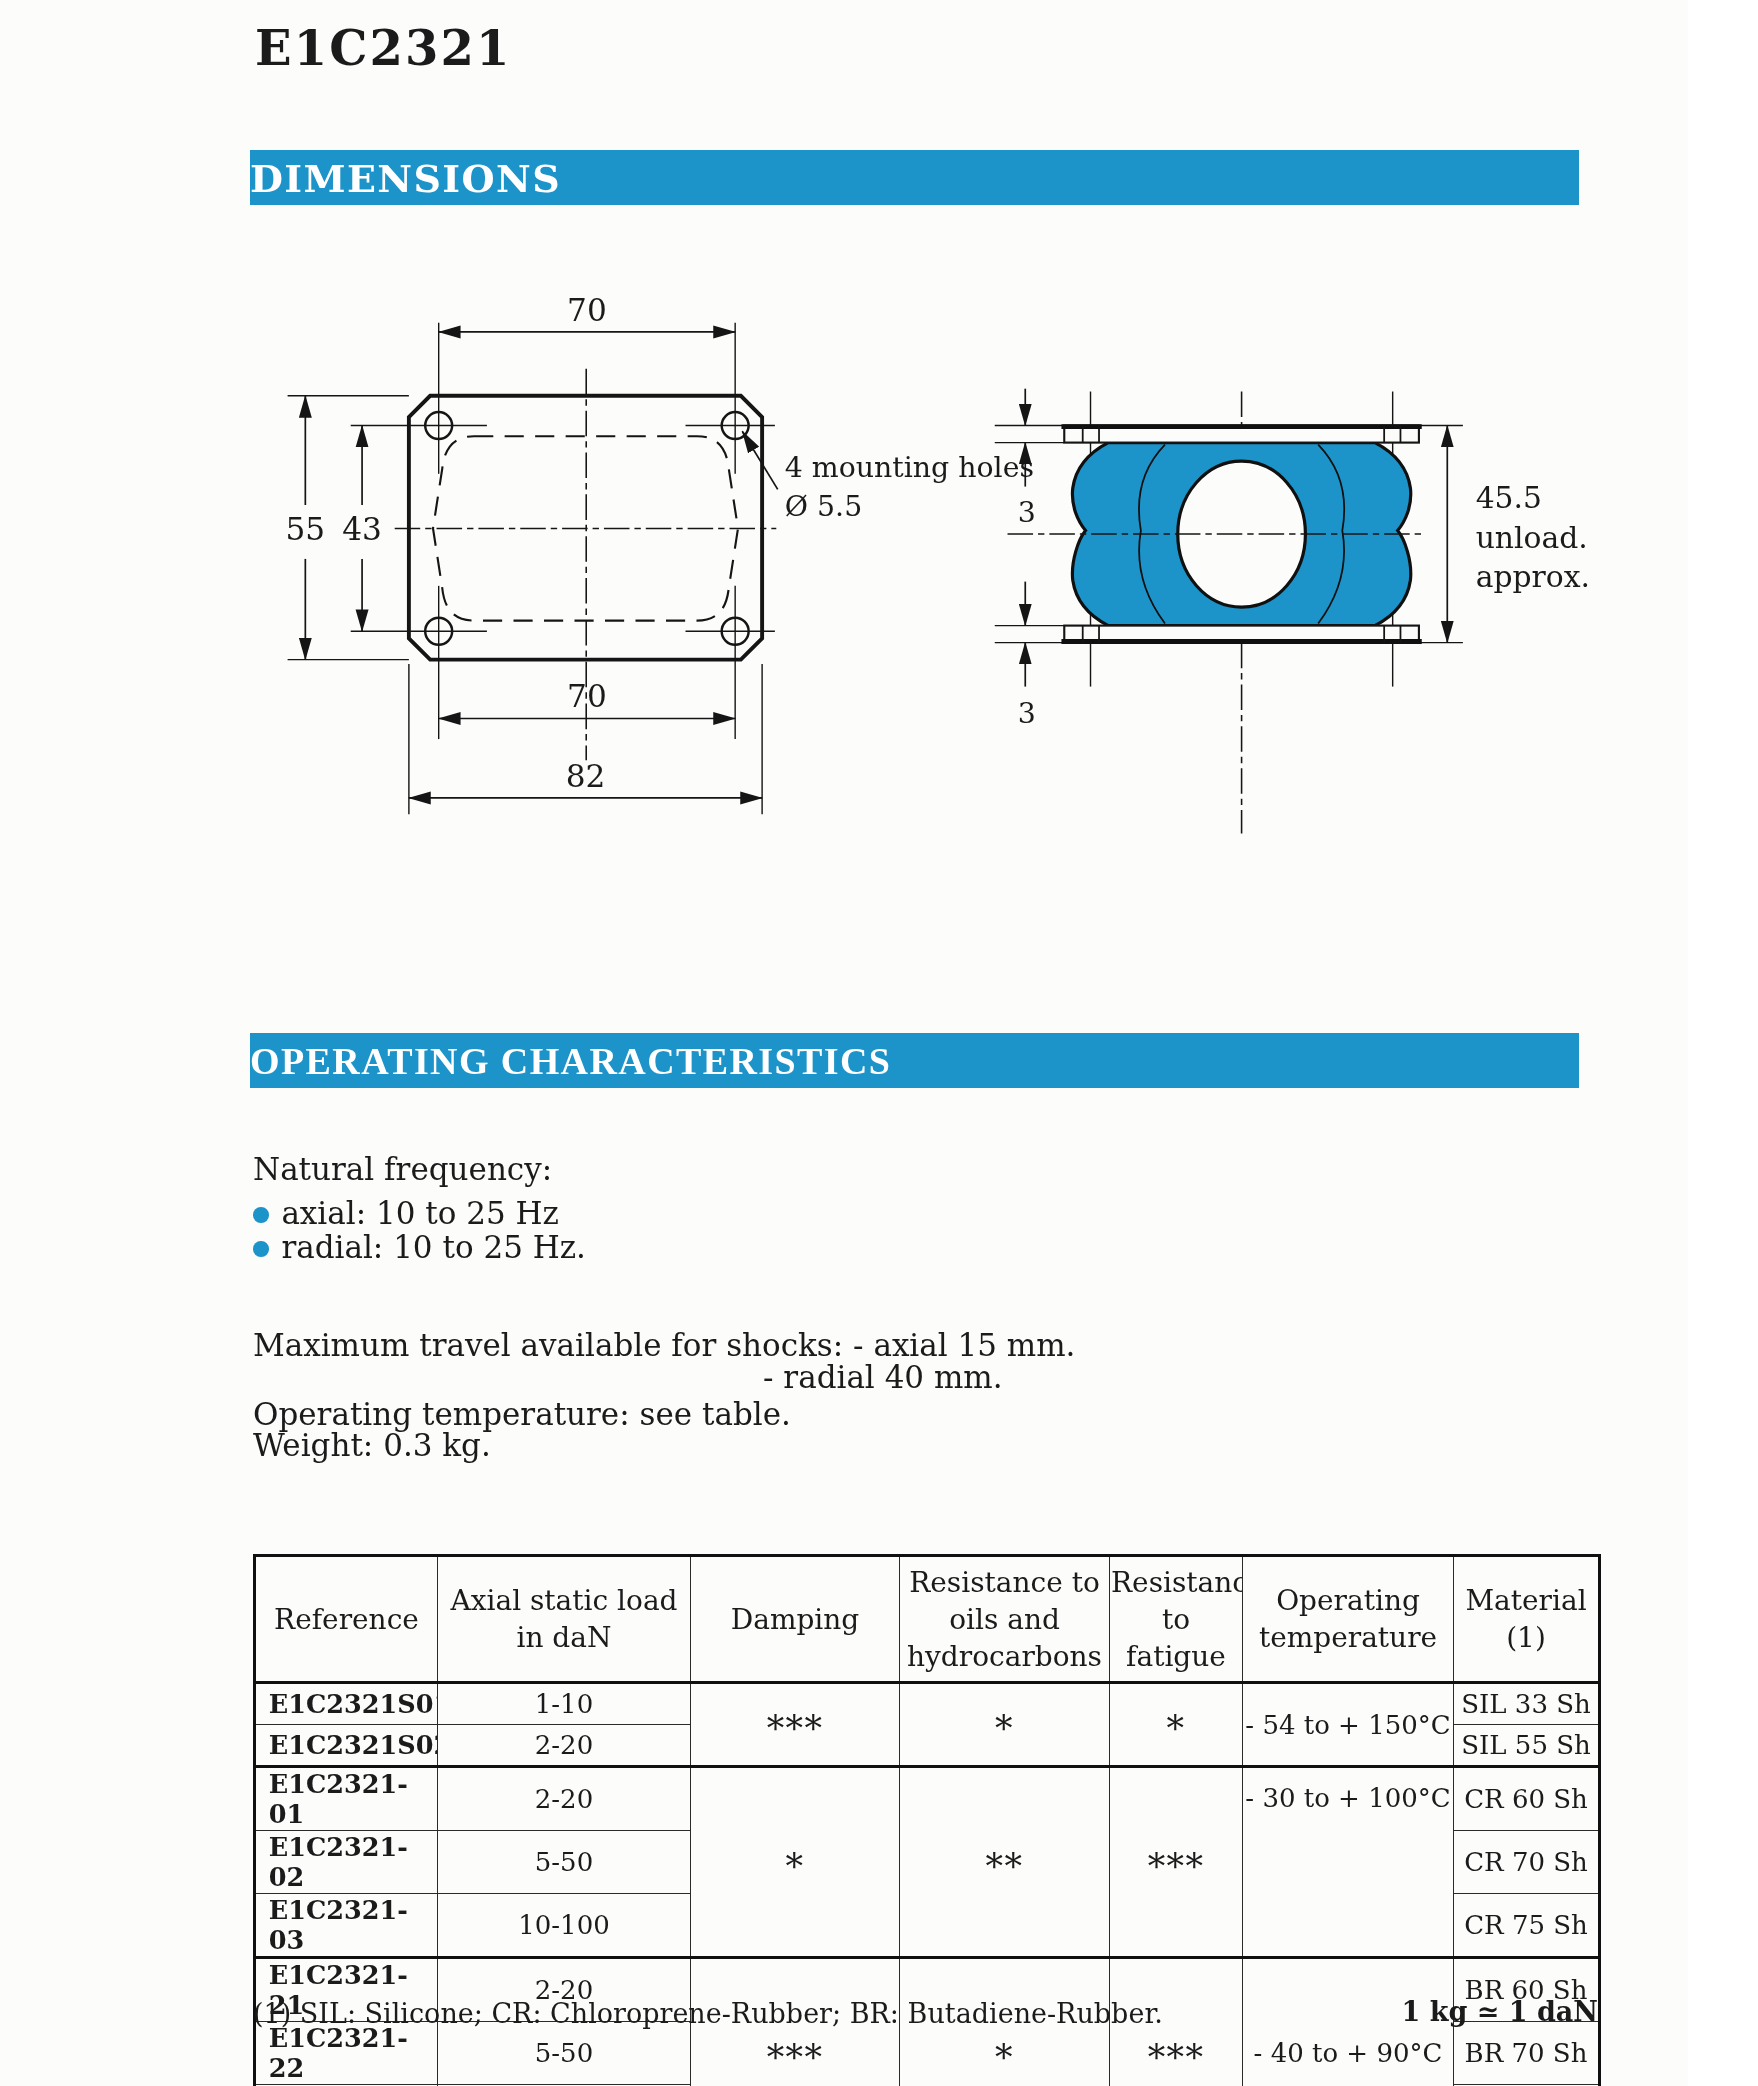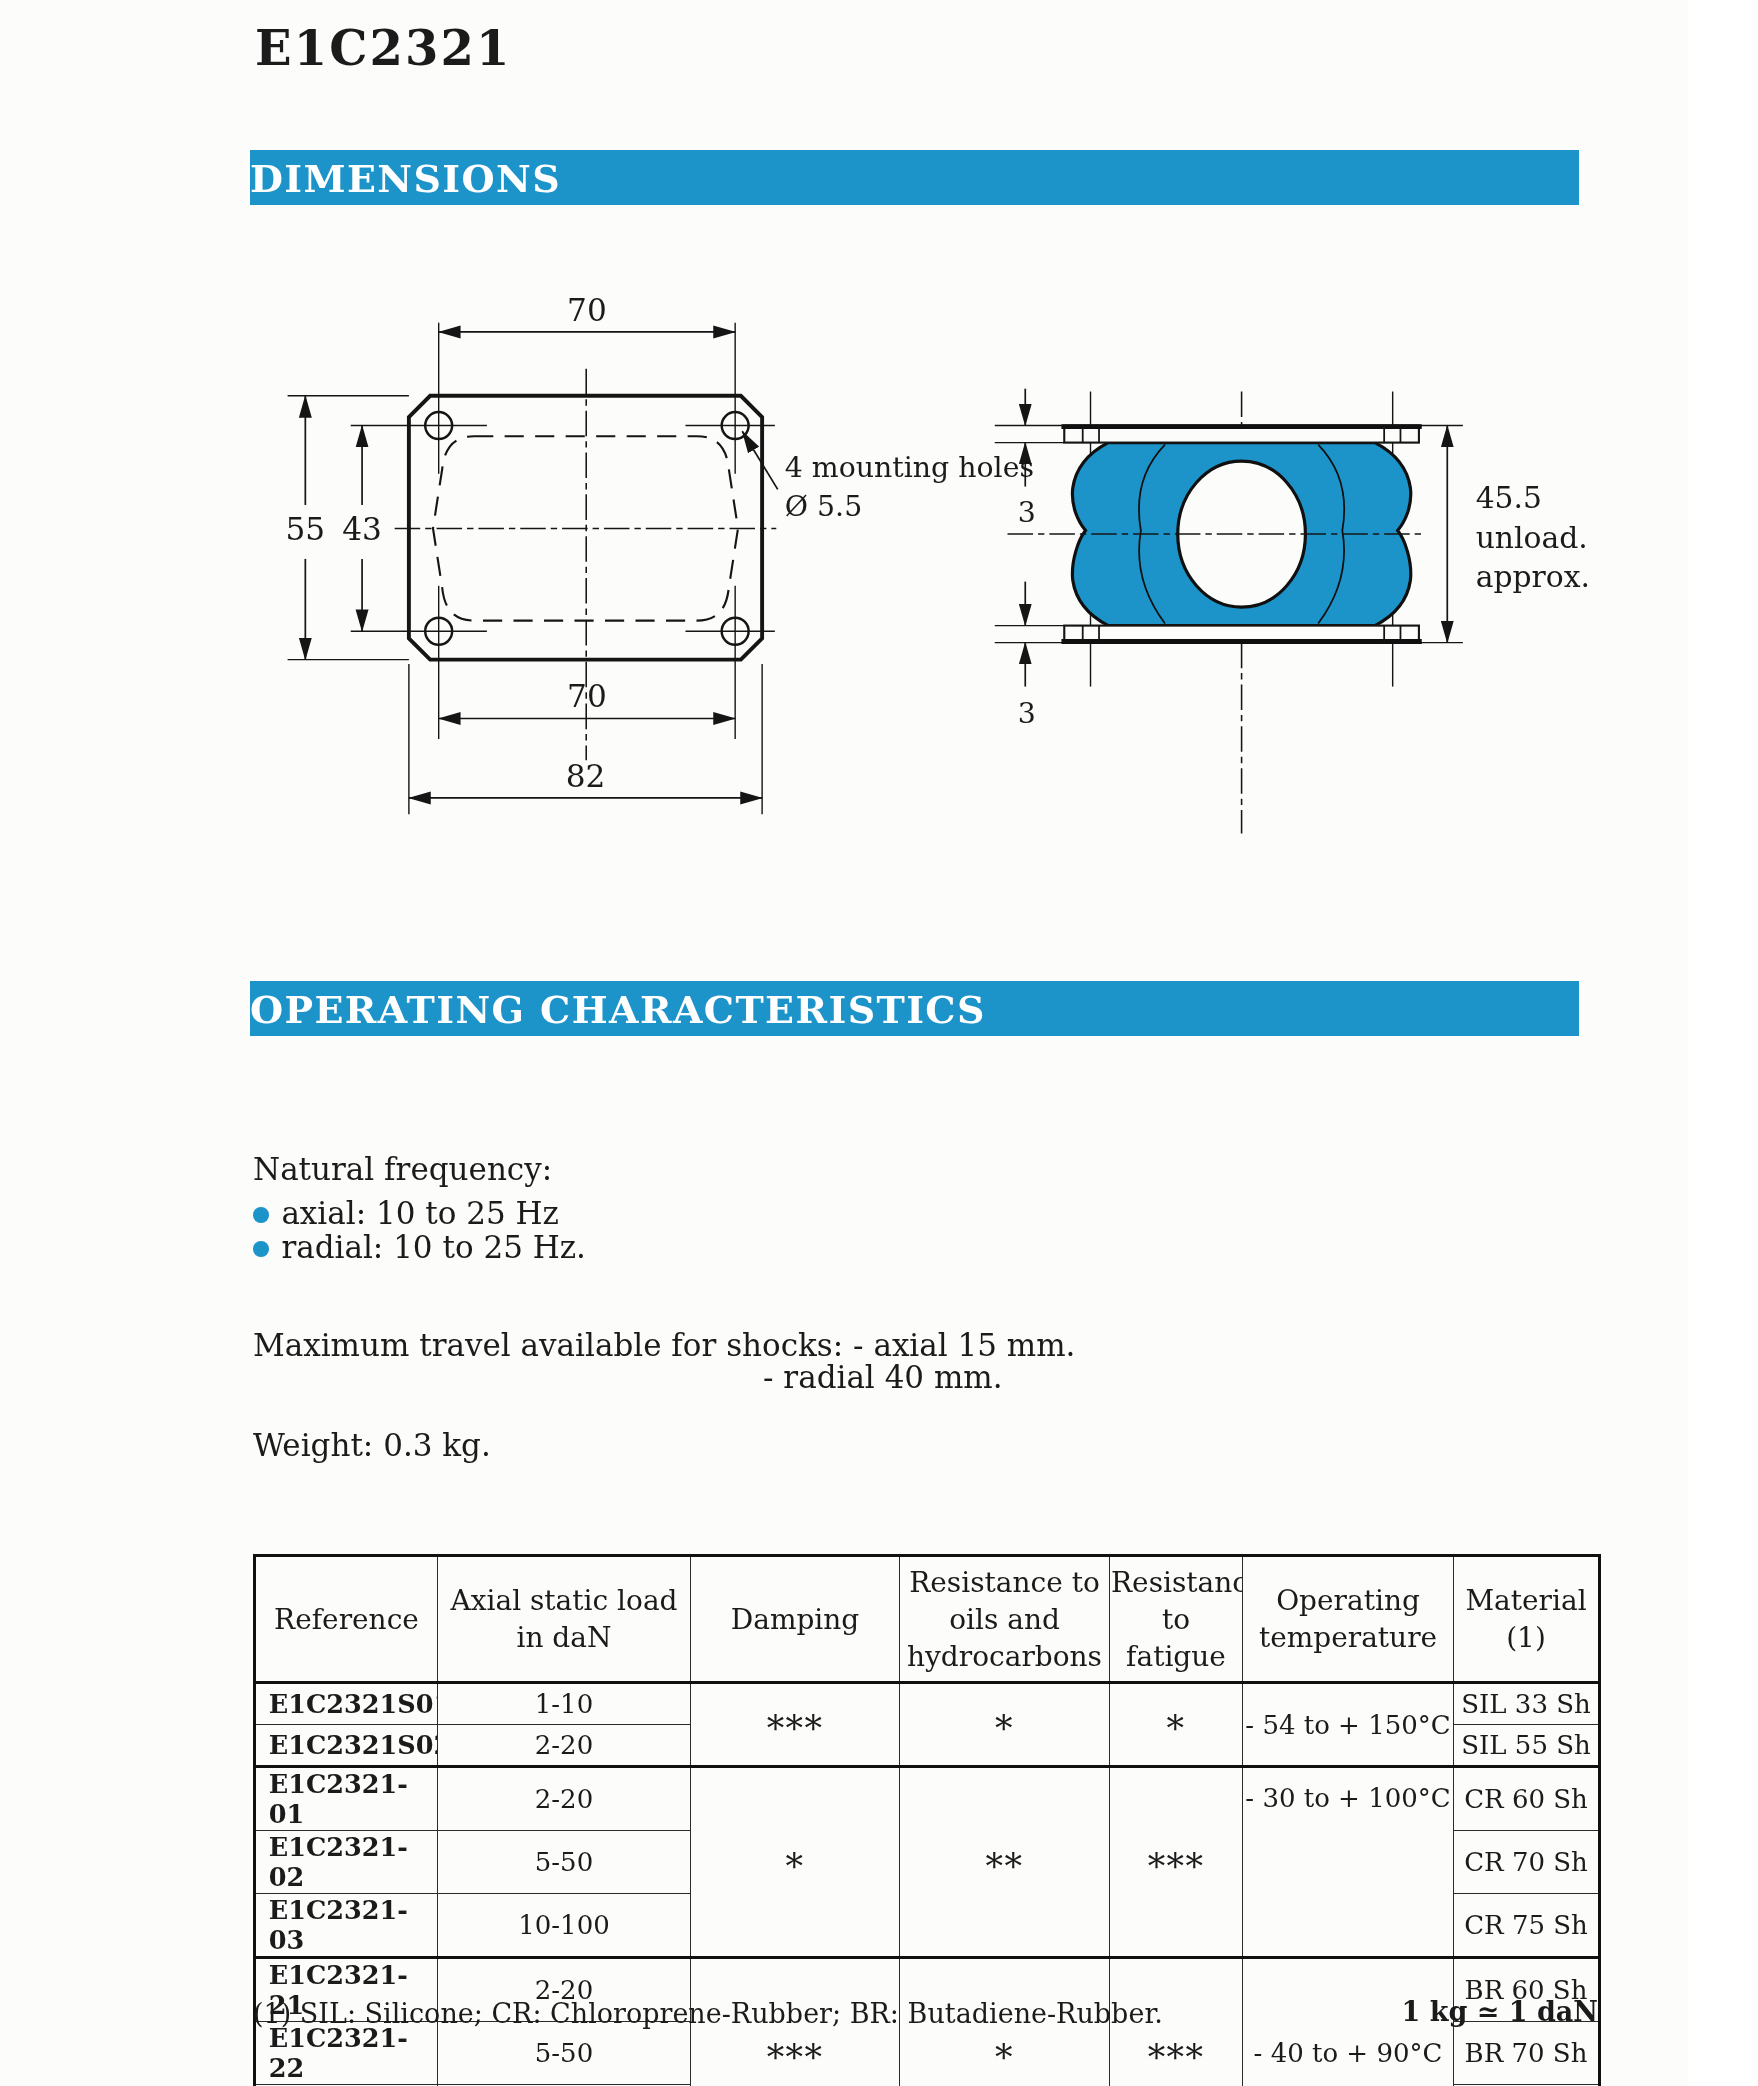--- a/index.html
+++ b/index.html
@@ -5,21 +5,21 @@
   html,body{margin:0;padding:0;}
   body{width:1759px;height:2087px;background:#ffffff;}
   .page{position:relative;width:1688px;height:2087px;background:#fcfcfb;
         font-family:"DejaVu Serif", serif;color:#1b1b1b;overflow:hidden;}
   .abs{position:absolute;}
   .doc-title{left:255px;top:20px;font-size:48px;font-weight:bold;letter-spacing:2.1px;}
   .bar{left:250px;width:1329px;height:55px;background:#1d94c9;color:#ffffff;
        font-weight:bold;font-size:38px;line-height:57px;
        letter-spacing:1.4px;box-sizing:border-box;}
   .bar1{top:150px;}
-  .bar2{top:981px;}
+  .bar2{top:1033px;font-family:Liberation Serif, serif;}
   .bodyline{left:253px;font-size:31px;white-space:nowrap;}
   .dot{display:inline-block;width:15.6px;height:15.6px;border-radius:50%;
        background:#1d94c9;margin-right:12.8px;vertical-align:1.4px;}
   
   .tablewrap{left:253px;top:1554px;width:1345px;}
   table{border-collapse:collapse;table-layout:fixed;width:1345px;}
   th,td{border:1.8px solid #2a2a2a;text-align:center;overflow:hidden;
         font-weight:normal;}
   table{border:3.5px solid #101010;}
   th{height:122px;font-size:28px;line-height:37px;border-bottom:3.5px solid #101010;}
@@ -177,20 +177,21 @@
 
   <div class="abs bodyline" style="top:1151px;">Natural frequency:</div>
   <div class="abs bodyline" style="top:1195px;">
     <span class="dot"></span><span>axial: 10 to 25 Hz</span>
   </div>
   <div class="abs bodyline" style="top:1229px;">
     <span class="dot"></span><span>radial: 10 to 25 Hz.</span>
   </div>
   <div class="abs bodyline" style="top:1327px;">Maximum travel available for shocks: - axial 15 mm.</div>
   <div class="abs bodyline" style="left:763px;top:1359px;">- radial 40 mm.</div>
+  <div class="abs bodyline" style="top:1396px;">Operating temperature: see table.</div>
   <div class="abs bodyline" style="top:1427px;">Weight: 0.3 kg.</div>
 
   <div class="abs tablewrap">
     <table>
       <colgroup>
         <col style="width:183px">
           <col style="width:253px">
           <col style="width:209px">
         <col style="width:210px">
           <col style="width:133px">

